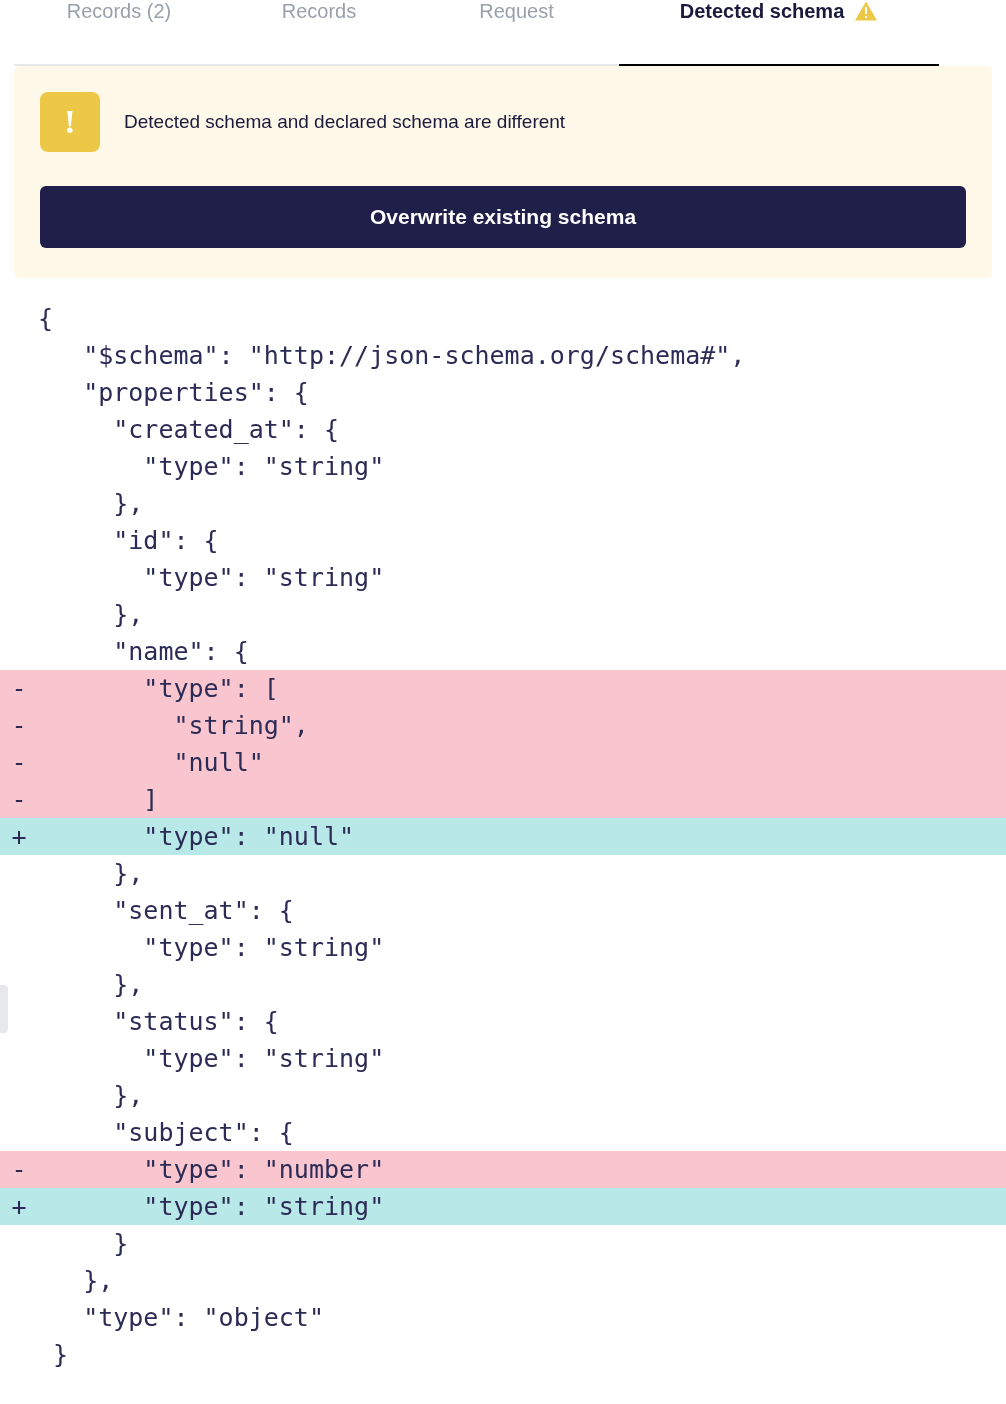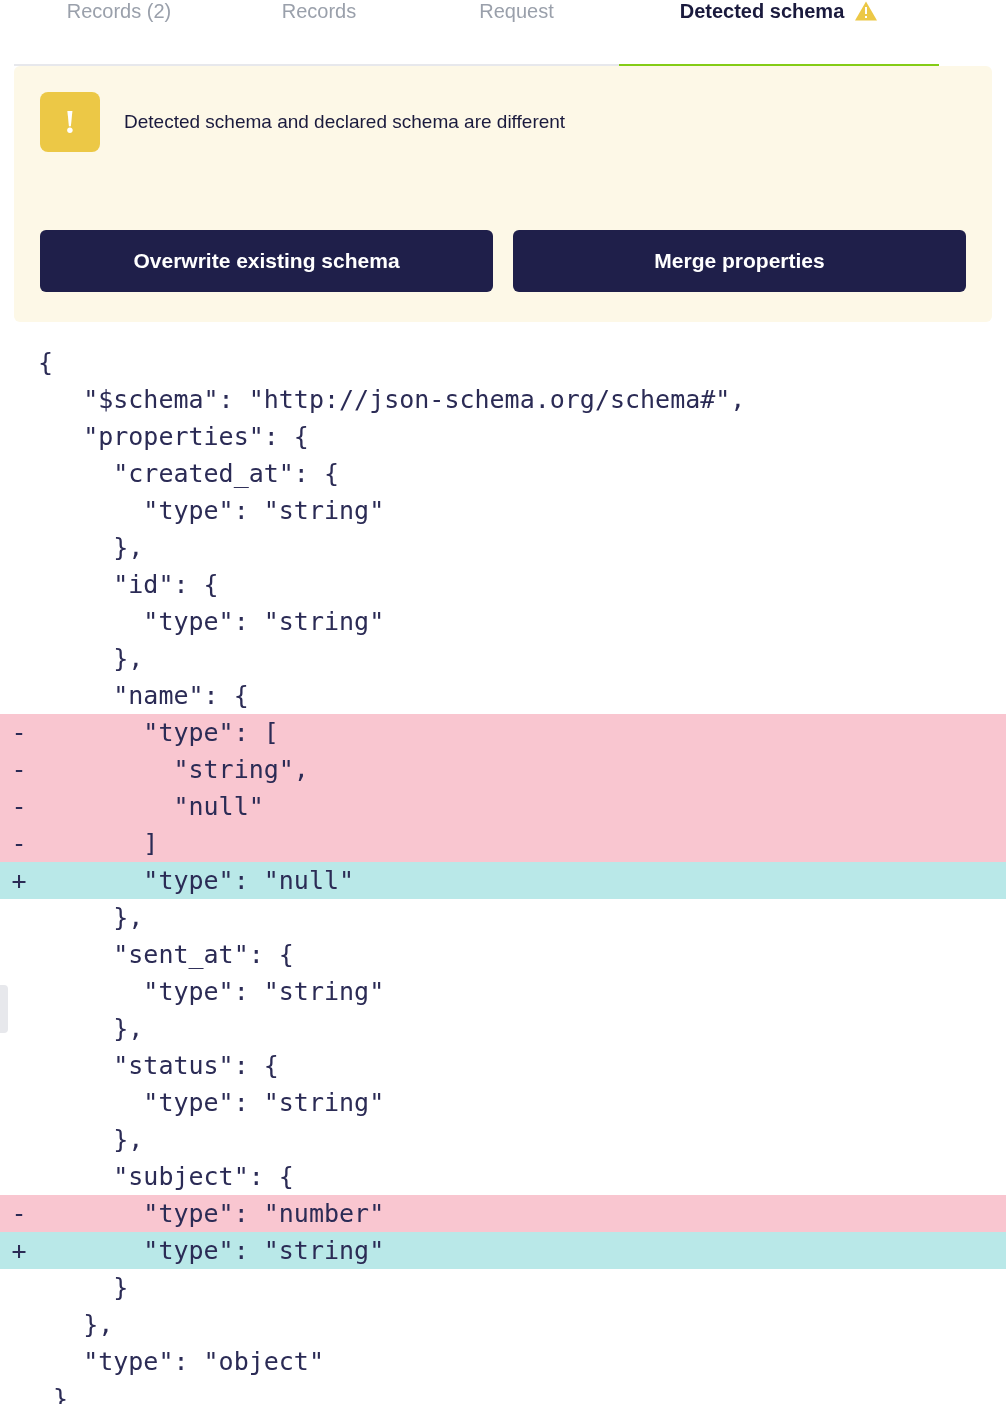--- a/index.html
+++ b/index.html
@@ -33,21 +33,21 @@
     cursor: pointer;
     user-select: none;
   }
   .tab-records { width: 210px; }
   .tab-request { width: 190px; }
   .tab-response { width: 205px; }
   .tab-detected {
     width: 320px;
     color: #1a1a3d;
     font-weight: 700;
-    border-bottom: 2px solid #84cc16;
+    border-bottom: 2px solid #000000;
   }
 
   
   .banner {
     margin: 0 14px;
     background: #fdf8e7;
     border-radius: 6px;
     padding: 26px 26px 30px 26px;
   }
   .banner-row {
@@ -85,21 +85,20 @@
     flex: 1 1 0;
     height: 62px;
     background: #1f1f4a;
     color: #ffffff;
     border: none;
     border-radius: 6px;
     font-size: 21px;
     font-weight: 700;
     font-family: "Liberation Sans", sans-serif;
     cursor: pointer;
-    margin-top: 44px;
   }
 
   
   .code {
     margin-top: 22px;
     font-family: "DejaVu Sans Mono", monospace;
     font-size: 25px;
     line-height: 37px;
     color: #2b2b55;
     white-space: pre;
@@ -158,19 +157,18 @@
 
 <div class="banner">
   <div class="banner-row">
     <div class="banner-icon">
       <span class="bang">!</span>
     </div>
     <div class="banner-text">Detected schema and declared schema are different</div>
   </div>
   <div class="banner-buttons">
     <button class="btn">Overwrite existing schema</button>
-    <button class="btn">Merge properties</button>
   </div>
 </div>
 
 <div class="code" id="diff-view"><div class="line"><span class="gutter"></span><span class="ltext">{</span></div><div class="line"><span class="gutter"></span><span class="ltext">   "$schema": "http://json-schema.org/schema#",</span></div><div class="line"><span class="gutter"></span><span class="ltext">   "properties": {</span></div><div class="line"><span class="gutter"></span><span class="ltext">     "created_at": {</span></div><div class="line"><span class="gutter"></span><span class="ltext">       "type": "string"</span></div><div class="line"><span class="gutter"></span><span class="ltext">     },</span></div><div class="line"><span class="gutter"></span><span class="ltext">     "id": {</span></div><div class="line"><span class="gutter"></span><span class="ltext">       "type": "string"</span></div><div class="line"><span class="gutter"></span><span class="ltext">     },</span></div><div class="line"><span class="gutter"></span><span class="ltext">     "name": {</span></div><div class="line del"><span class="gutter">-</span><span class="ltext">       "type": [</span></div><div class="line del"><span class="gutter">-</span><span class="ltext">         "string",</span></div><div class="line del"><span class="gutter">-</span><span class="ltext">         "null"</span></div><div class="line del"><span class="gutter">-</span><span class="ltext">       ]</span></div><div class="line add"><span class="gutter">+</span><span class="ltext">       "type": "null"</span></div><div class="line"><span class="gutter"></span><span class="ltext">     },</span></div><div class="line"><span class="gutter"></span><span class="ltext">     "sent_at": {</span></div><div class="line"><span class="gutter"></span><span class="ltext">       "type": "string"</span></div><div class="line"><span class="gutter"></span><span class="ltext">     },</span></div><div class="line"><span class="gutter"></span><span class="ltext">     "status": {</span></div><div class="line"><span class="gutter"></span><span class="ltext">       "type": "string"</span></div><div class="line"><span class="gutter"></span><span class="ltext">     },</span></div><div class="line"><span class="gutter"></span><span class="ltext">     "subject": {</span></div><div class="line del"><span class="gutter">-</span><span class="ltext">       "type": "number"</span></div><div class="line add"><span class="gutter">+</span><span class="ltext">       "type": "string"</span></div><div class="line"><span class="gutter"></span><span class="ltext">     }</span></div><div class="line"><span class="gutter"></span><span class="ltext">   },</span></div><div class="line"><span class="gutter"></span><span class="ltext">   "type": "object"</span></div><div class="line"><span class="gutter"></span><span class="ltext"> }</span></div></div>
 
 <div class="scroll-nub"></div>
 
 </body></html>

